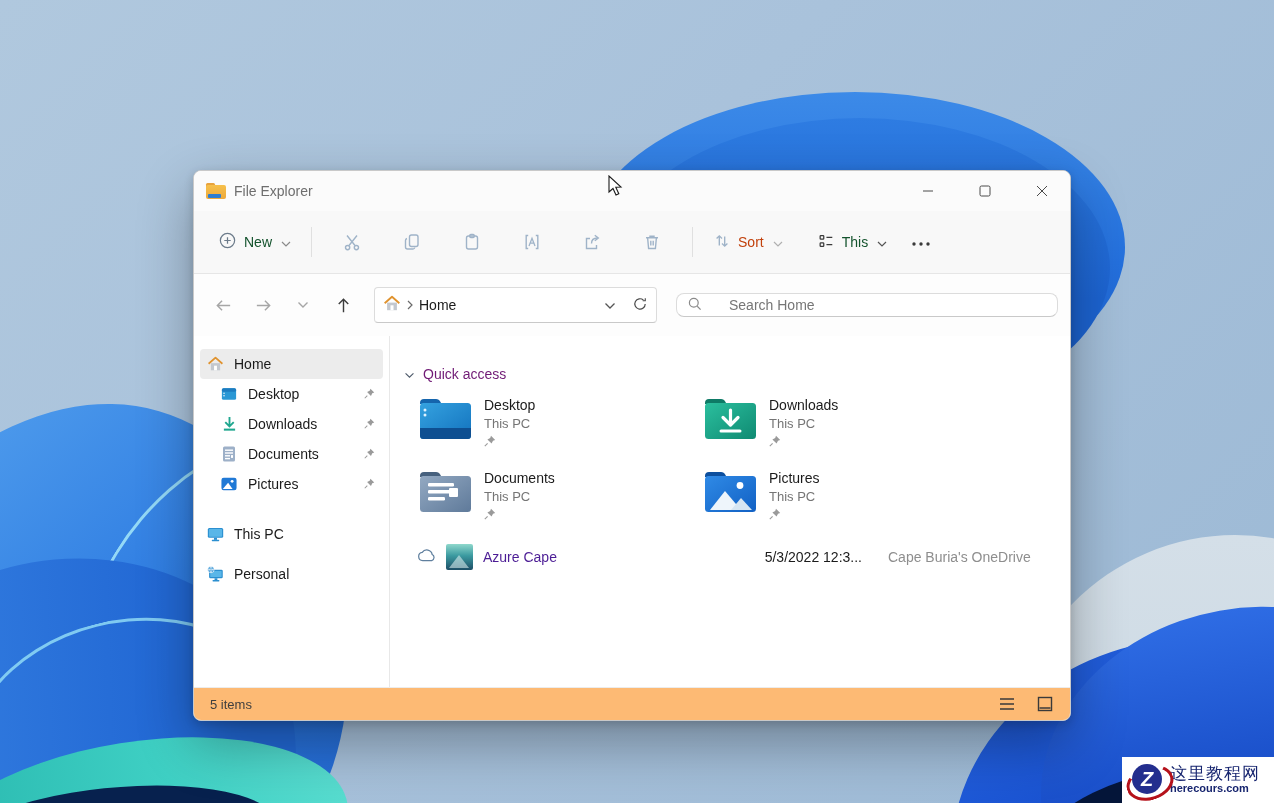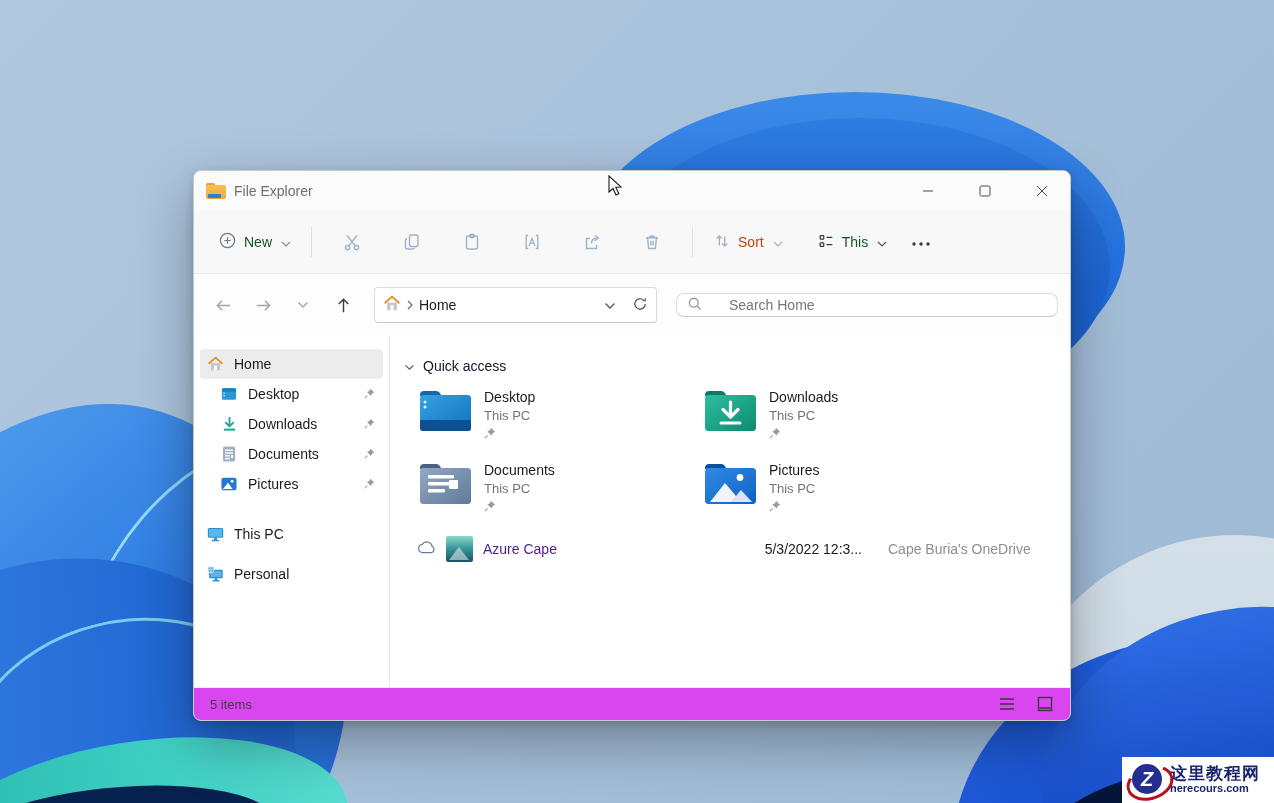--- a/index.html
+++ b/index.html
@@ -52,21 +52,21 @@
   
   .watermark{position:absolute;right:0;bottom:0;width:152px;height:46px;
     background:#ffffff;display:flex;align-items:center;gap:4px;padding:0 4px 0 6px;box-sizing:border-box;}
   .wm-logo{position:relative;width:38px;height:38px;flex:0 0 auto;}
   .wm-swoosh{position:absolute;left:-2px;top:5px;width:42px;height:28px;border-radius:50%;
     border:3px solid #b5121b;border-top-color:transparent;transform:rotate(-18deg);}
   .wm-circle{position:absolute;left:4px;top:3px;width:30px;height:30px;border-radius:50%;
     background:#232e8e;color:#fff;font-weight:bold;font-style:italic;font-size:20px;
     display:flex;align-items:center;justify-content:center;}
   .wm-text{display:flex;flex-direction:column;line-height:1.05;}
-  .wm-cn{color:#17256f;font-weight:bold;font-size:17px;letter-spacing:1px;}
+  .wm-cn{color:#17256f;font-weight:normal;font-size:17px;letter-spacing:1px;}
   .wm-url{color:#17256f;font-weight:bold;font-size:11px;}
 
   
   .win{position:absolute;left:193px;top:170px;width:878px;height:551px;
     background:#ffffff;border-radius:8px;border:1px solid #c9c9c9;box-sizing:border-box;
     box-shadow:0 22px 55px rgba(0,0,0,.32),0 3px 10px rgba(0,0,0,.16);
     display:flex;flex-direction:column;overflow:hidden;
     color:#1b1b1b;font-size:14px;}
   
   .titlebar{height:40px;background:#fbfbfb;display:flex;align-items:center;
@@ -107,38 +107,38 @@
   .sidebar{width:196px;flex:0 0 auto;border-right:1px solid #e8e8e8;padding-top:13px;box-sizing:border-box;}
   .side-item{height:30px;display:flex;align-items:center;gap:10px;margin:0 6px;padding:0 6px;border-radius:4px;}
   .side-item.sel{background:#ececec;}
   .side-item .sicon{width:18px;height:18px;flex:0 0 auto;display:flex;align-items:center;justify-content:center;}
   .side-item.indent{padding-left:20px;}
   .side-item .slabel{flex:1;white-space:nowrap;overflow:hidden;}
   .side-item .pin{flex:0 0 auto;margin-right:2px;}
   .side-gap{height:10px;}
   
   .content{flex:1;padding:18px 10px 0 12px;min-width:0;display:flex;flex-direction:column;}
-  .sec-head{display:flex;align-items:center;gap:8px;color:#0f172a;margin:4px 0 4px 2px;}
+  .sec-head{display:flex;align-items:center;gap:8px;color:#701a75;margin:12px 0 4px 2px;}
   .tilegrid{display:grid;grid-template-columns:285px 285px;margin-left:10px;}
   .tile{display:flex;gap:11px;padding:9px 6px;align-items:flex-start;border-radius:4px;}
   .tile-text{display:flex;flex-direction:column;gap:3px;padding-top:2px;}
   .tile-name{color:#1b1b1b;}
   .tile-loc{color:#757575;font-size:13px;}
   .folder{width:55px;height:46px;flex:0 0 auto;}
   .fav-row{display:flex;align-items:center;gap:10px;margin:8px 0 0 11px;padding:4px 4px;border-radius:4px;}
   .fav-name{flex:1;color:#4c1d95;}
   .fav-date{width:108px;text-align:right;color:#1b1b1b;white-space:nowrap;}
   .fav-src{width:168px;margin-left:16px;color:#8e8e8e;white-space:nowrap;overflow:hidden;}
   .thumb{width:27px;height:26px;border-radius:2px;flex:0 0 auto;position:relative;overflow:hidden;
     background:linear-gradient(180deg,#8fd8cc 0%,#3b9aa0 45%,#1d4e66 100%);}
   .thumb:before{content:"";position:absolute;left:3px;bottom:2px;width:0;height:0;
     border-left:10px solid transparent;border-right:10px solid transparent;border-bottom:13px solid rgba(230,245,245,.55);}
   
   .statusbar{height:32px;border-top:1px solid #ececec;display:flex;align-items:center;
-    padding:0 12px 0 16px;flex:0 0 auto;background:#d946ef;}
+    padding:0 12px 0 16px;flex:0 0 auto;background:#fdba74;}
   .status-count{color:#3f3f3f;font-size:13px;}
   .status-icons{margin-left:auto;display:flex;gap:12px;align-items:center;}
   .sbtn{width:26px;height:24px;display:flex;align-items:center;justify-content:center;border-radius:3px;}
   
   .cursor{position:absolute;left:608px;top:175px;z-index:50;}
 </style>
 </head>
 <body>
 
 <div class="desktop">

